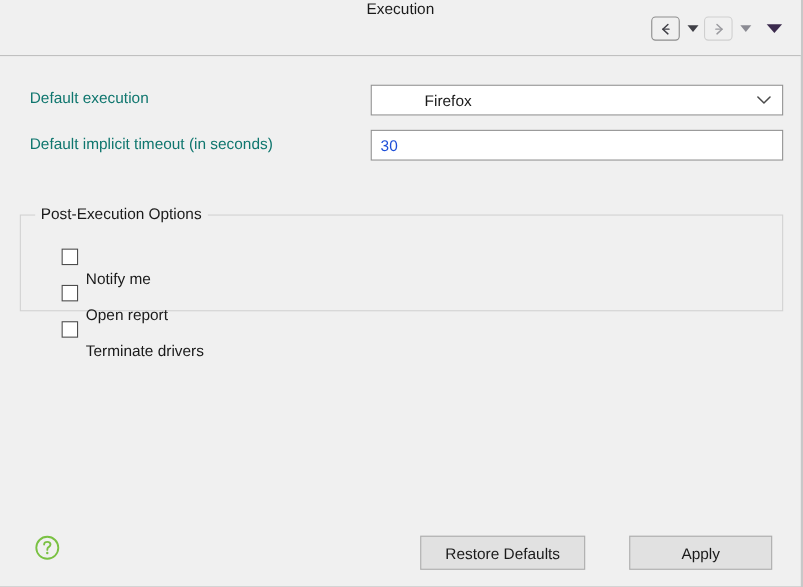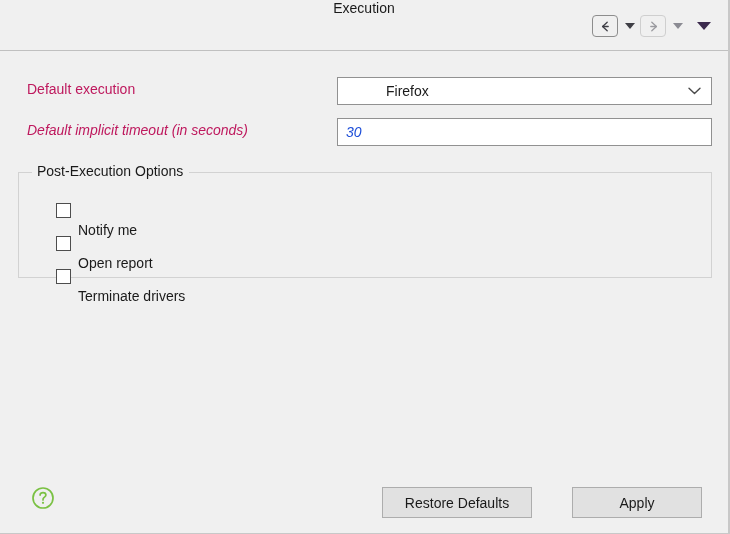--- a/index.html
+++ b/index.html
@@ -95,28 +95,28 @@
   }
 
   
   .field-row {
     position: absolute;
     left: 0;
     width: 728px;
     height: 28px;
   }
   #row-default-execution { top: 77px; }
-  #row-default-timeout   { top: 118px; font-style: italic; }
+  #row-default-timeout   { top: 118px; }
 
   .field-label {
     position: absolute;
     left: 27px;
     top: 4px;
     font-size: 14px;
-    color: #be185d;
+    color: #0f766e;
     white-space: nowrap;
   }
 
   .field-control {
     position: absolute;
     left: 337px;
     width: 375px;
     height: 28px;
   }
 
@@ -158,23 +158,23 @@
     padding-left: 8px;
     font-size: 14px;
     color: #1d4ed8;
     line-height: 1;
   }
 
   
   #post-exec-group {
     position: absolute;
     left: 18px;
-    top: 172px;
+    top: 195px;
     width: 694px;
-    height: 106px;
+    height: 88px;
     border: 1px solid #d2d2d2;
     background: transparent;
   }
   #post-exec-group-title {
     position: absolute;
     left: 13px;
     top: -10px;
     background: #f0f0f0;
     padding: 0 6px 0 5px;
     font-size: 14px;

